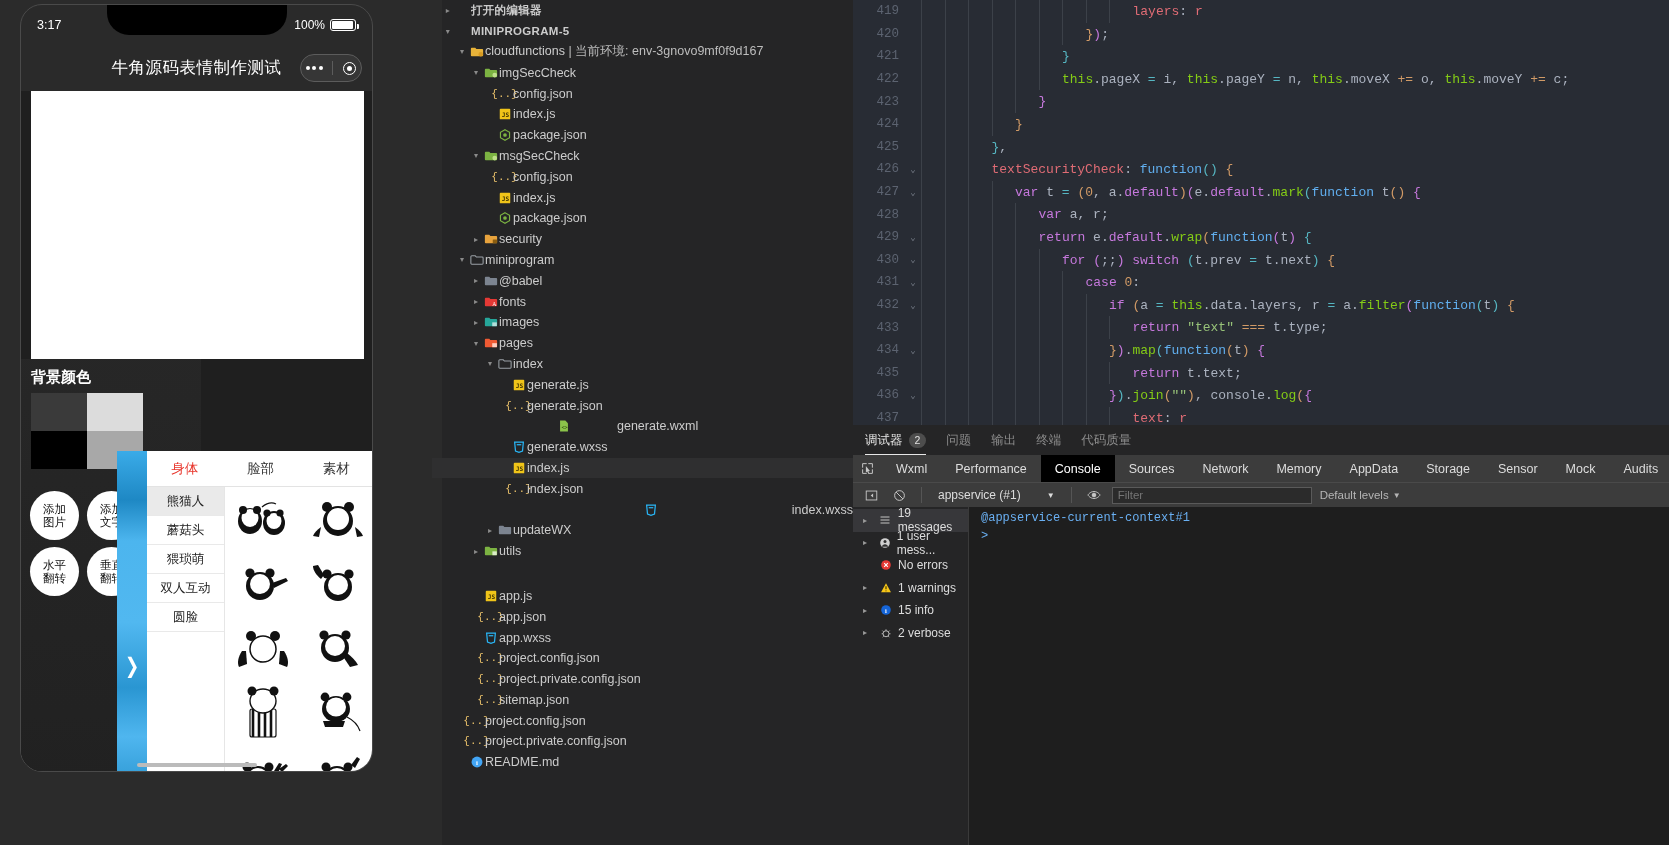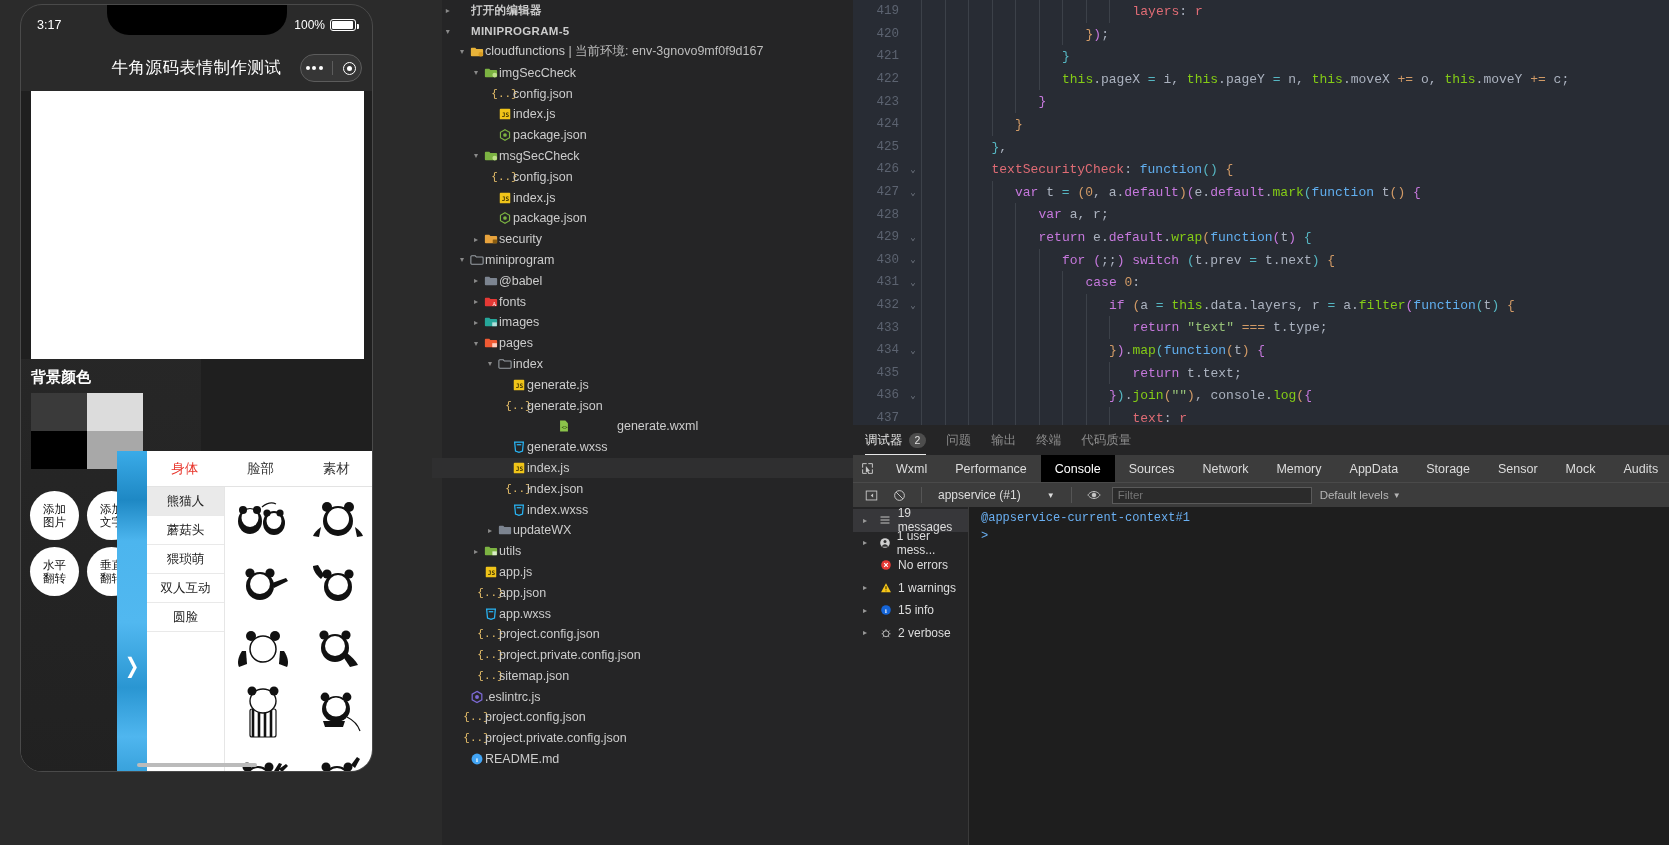--- a/index.html
+++ b/index.html
@@ -582,21 +582,21 @@
           </span>
           <span class="lbl">index.js</span>
         </div>
         <div class="exp-row" style="padding-left: 66px;">
           <span class="twisty none">▸</span>
           <span class="ficon">
             <span class="jsonb">{..}</span>
           </span>
           <span class="lbl">index.json</span>
         </div>
-        <div class="exp-row" style="padding-left: 66px;">
+        <div class="exp-row" style="padding-left: 66px; justify-content: space-between;">
           <span class="twisty none">▸</span>
           <span class="ficon">
             <svg viewBox="0 0 16 16">
               <path d="M3 2.4h10l-1 10.2L8 14l-4-1.4z" fill="none" stroke="#29b6f6" stroke-width="1.4"></path>
               <path d="M5.4 5.4h5.2" stroke="#29b6f6" stroke-width="1.4"></path>
             </svg>
           </span>
           <span class="lbl">index.wxss</span>
         </div>
         <div class="exp-row" style="padding-left: 52px;">
@@ -611,21 +611,21 @@
         <div class="exp-row" style="padding-left: 38px;">
           <span class="twisty">▸</span>
           <span class="ficon">
             <svg viewBox="0 0 16 16">
               <path d="M1 4.2a1 1 0 011-1h4l1.3 1.4H14a1 1 0 011 1v6.2a1 1 0 01-1 1H2a1 1 0 01-1-1z" fill="#7cb342"></path>
               <rect x="9.6" y="8.4" width="5" height="4.4" fill="#dcedc8"></rect>
             </svg>
           </span>
           <span class="lbl">utils</span>
         </div>
-        <div class="exp-row" style="padding-left: 38px;">
+        <div class="exp-row" style="padding-left: 38px; margin-top: 24px;">
           <span class="twisty none">▸</span>
           <span class="ficon">
             <svg viewBox="0 0 16 16">
               <rect x="2" y="2" width="12" height="12" rx="1" fill="#f0c419"></rect>
               <text x="4.3" y="11.6" font-size="7" font-weight="bold" fill="#3a3000" font-family="monospace">JS</text>
             </svg>
           </span>
           <span class="lbl">app.js</span>
         </div>
         <div class="exp-row" style="padding-left: 38px;">
@@ -658,30 +658,20 @@
             <span class="jsonb">{..}</span>
           </span>
           <span class="lbl">project.private.config.json</span>
         </div>
         <div class="exp-row" style="padding-left: 38px;">
           <span class="twisty none">▸</span>
           <span class="ficon">
             <span class="jsonb">{..}</span>
           </span>
           <span class="lbl">sitemap.json</span>
-        </div>
-        <div class="exp-row" style="padding-left: 24px;">
-          <span class="twisty none">▸</span>
-          <span class="ficon">
-            <svg viewBox="0 0 16 16">
-              <path d="M8 1.6l5.5 3.2v6.4L8 14.4 2.5 11.2V4.8z" fill="none" stroke="#7d6ad6" stroke-width="1.4"></path>
-              <circle cx="8" cy="8" r="2.2" fill="#7d6ad6"></circle>
-            </svg>
-          </span>
-          <span class="lbl">.eslintrc.js</span>
         </div>
         <div class="exp-row" style="padding-left: 24px;">
           <span class="twisty none">▸</span>
           <span class="ficon">
             <span class="jsonb">{..}</span>
           </span>
           <span class="lbl">project.config.json</span>
         </div>
         <div class="exp-row" style="padding-left: 24px;">
           <span class="twisty none">▸</span>

